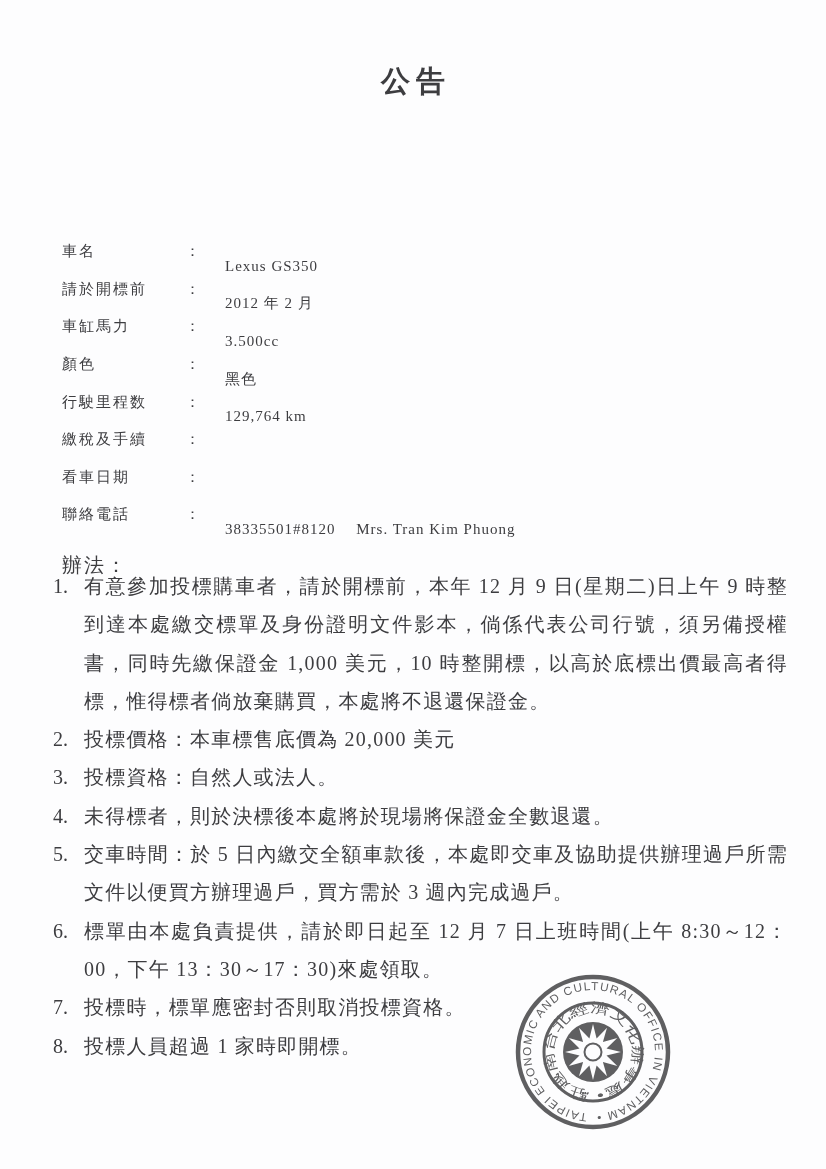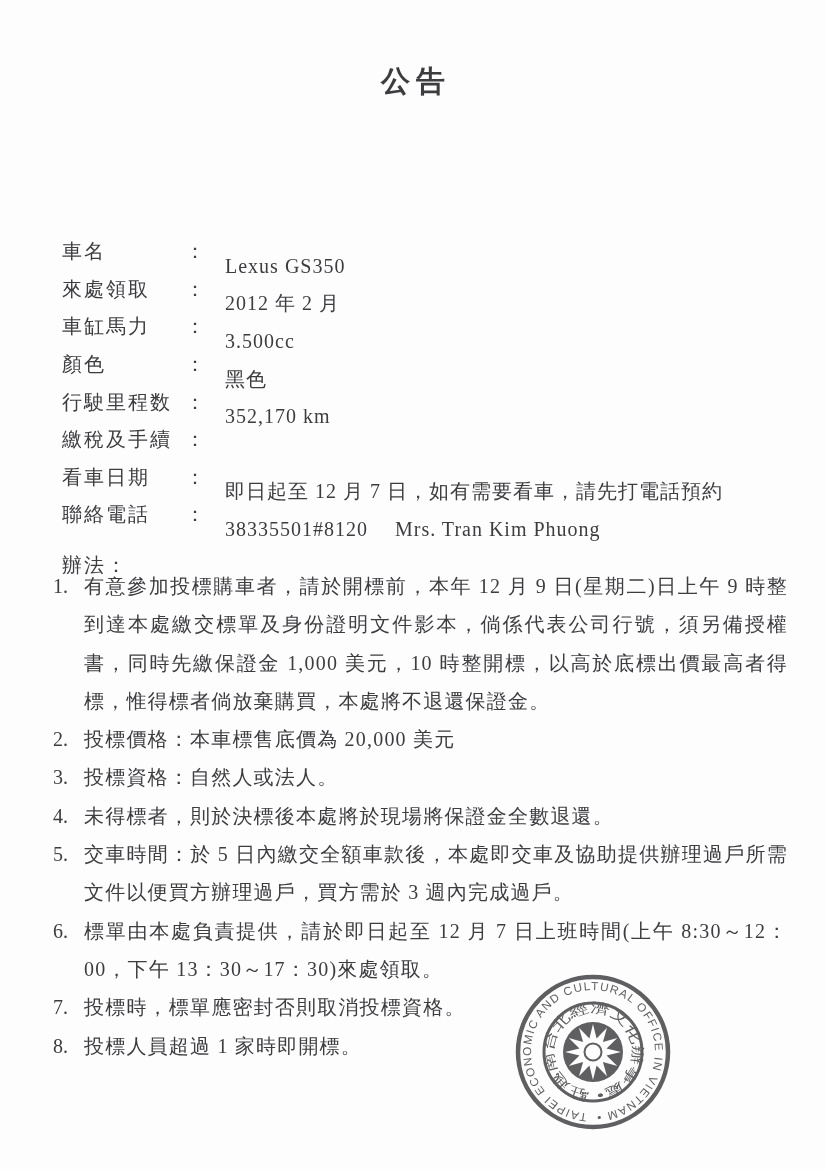--- a/index.html
+++ b/index.html
@@ -12,21 +12,21 @@
   .title {
     position:absolute; top:62px; left:0; width:100%; margin:0;
     text-align:center; font-size:29px; font-weight:600; letter-spacing:6px; text-indent:6px;
   }
   .intro {
     position:absolute; top:118px; left:55px; width:733px; margin:0;
     font-size:20.5px; line-height:40px; letter-spacing:1.5px;
     text-indent:8px; text-align:justify;
   }
   .details { position:absolute; top:233px; left:62px; width:726px; }
-  .detail-row { display:flex; align-items:center; height:37.6px; font-size:20px; }
+  .detail-row { display:flex; align-items:center; height:37.6px; font-size:15px; }
   .detail-label { width:123px; letter-spacing:2px; flex:none; }
   .detail-colon { width:40px; flex:none; }
   .detail-value { letter-spacing:1px; white-space:pre;margin-top:29px; }
   .measures-heading {
     position:absolute; top:520px; left:62px; font-size:20px; letter-spacing:2px;margin-top:32px;
   }
   .procedures {
     position:absolute; top:567px; left:53px; width:735px; margin:0; padding:0;
     list-style:none; font-size:20px; line-height:38.3px;
   }
@@ -51,52 +51,51 @@
 
 
   <div class="details">
   <div class="detail-row">
     <span class="detail-label">車名</span>
     <span class="detail-colon">：</span>
     <span class="detail-value">Lexus GS350</span>
   </div>
 
   <div class="detail-row">
-    <span class="detail-label">來處領取</span>
+    <span class="detail-label">請於開標前</span>
     <span class="detail-colon">：</span>
     <span class="detail-value">2012 年 2 月</span>
   </div>
 
   <div class="detail-row">
     <span class="detail-label">車缸馬力</span>
     <span class="detail-colon">：</span>
     <span class="detail-value">3.500cc</span>
   </div>
 
   <div class="detail-row">
     <span class="detail-label">顏色</span>
     <span class="detail-colon">：</span>
     <span class="detail-value">黑色</span>
   </div>
 
   <div class="detail-row">
     <span class="detail-label">行駛里程数</span>
     <span class="detail-colon">：</span>
-    <span class="detail-value">352,170 km</span>
+    <span class="detail-value">129,764 km</span>
   </div>
 
   <div class="detail-row">
     <span class="detail-label">繳稅及手續</span>
     <span class="detail-colon">：</span>
   </div>
 
   <div class="detail-row">
     <span class="detail-label">看車日期</span>
     <span class="detail-colon">：</span>
-    <span class="detail-value">即日起至 12 月 7 日，如有需要看車，請先打電話預約</span>
   </div>
 
   <div class="detail-row">
     <span class="detail-label">聯絡電話</span>
     <span class="detail-colon">：</span>
     <span class="detail-value">38335501#8120　 Mrs. Tran Kim Phuong</span>
   </div>
 </div>
 
   <div class="measures-heading">辦法：</div>

